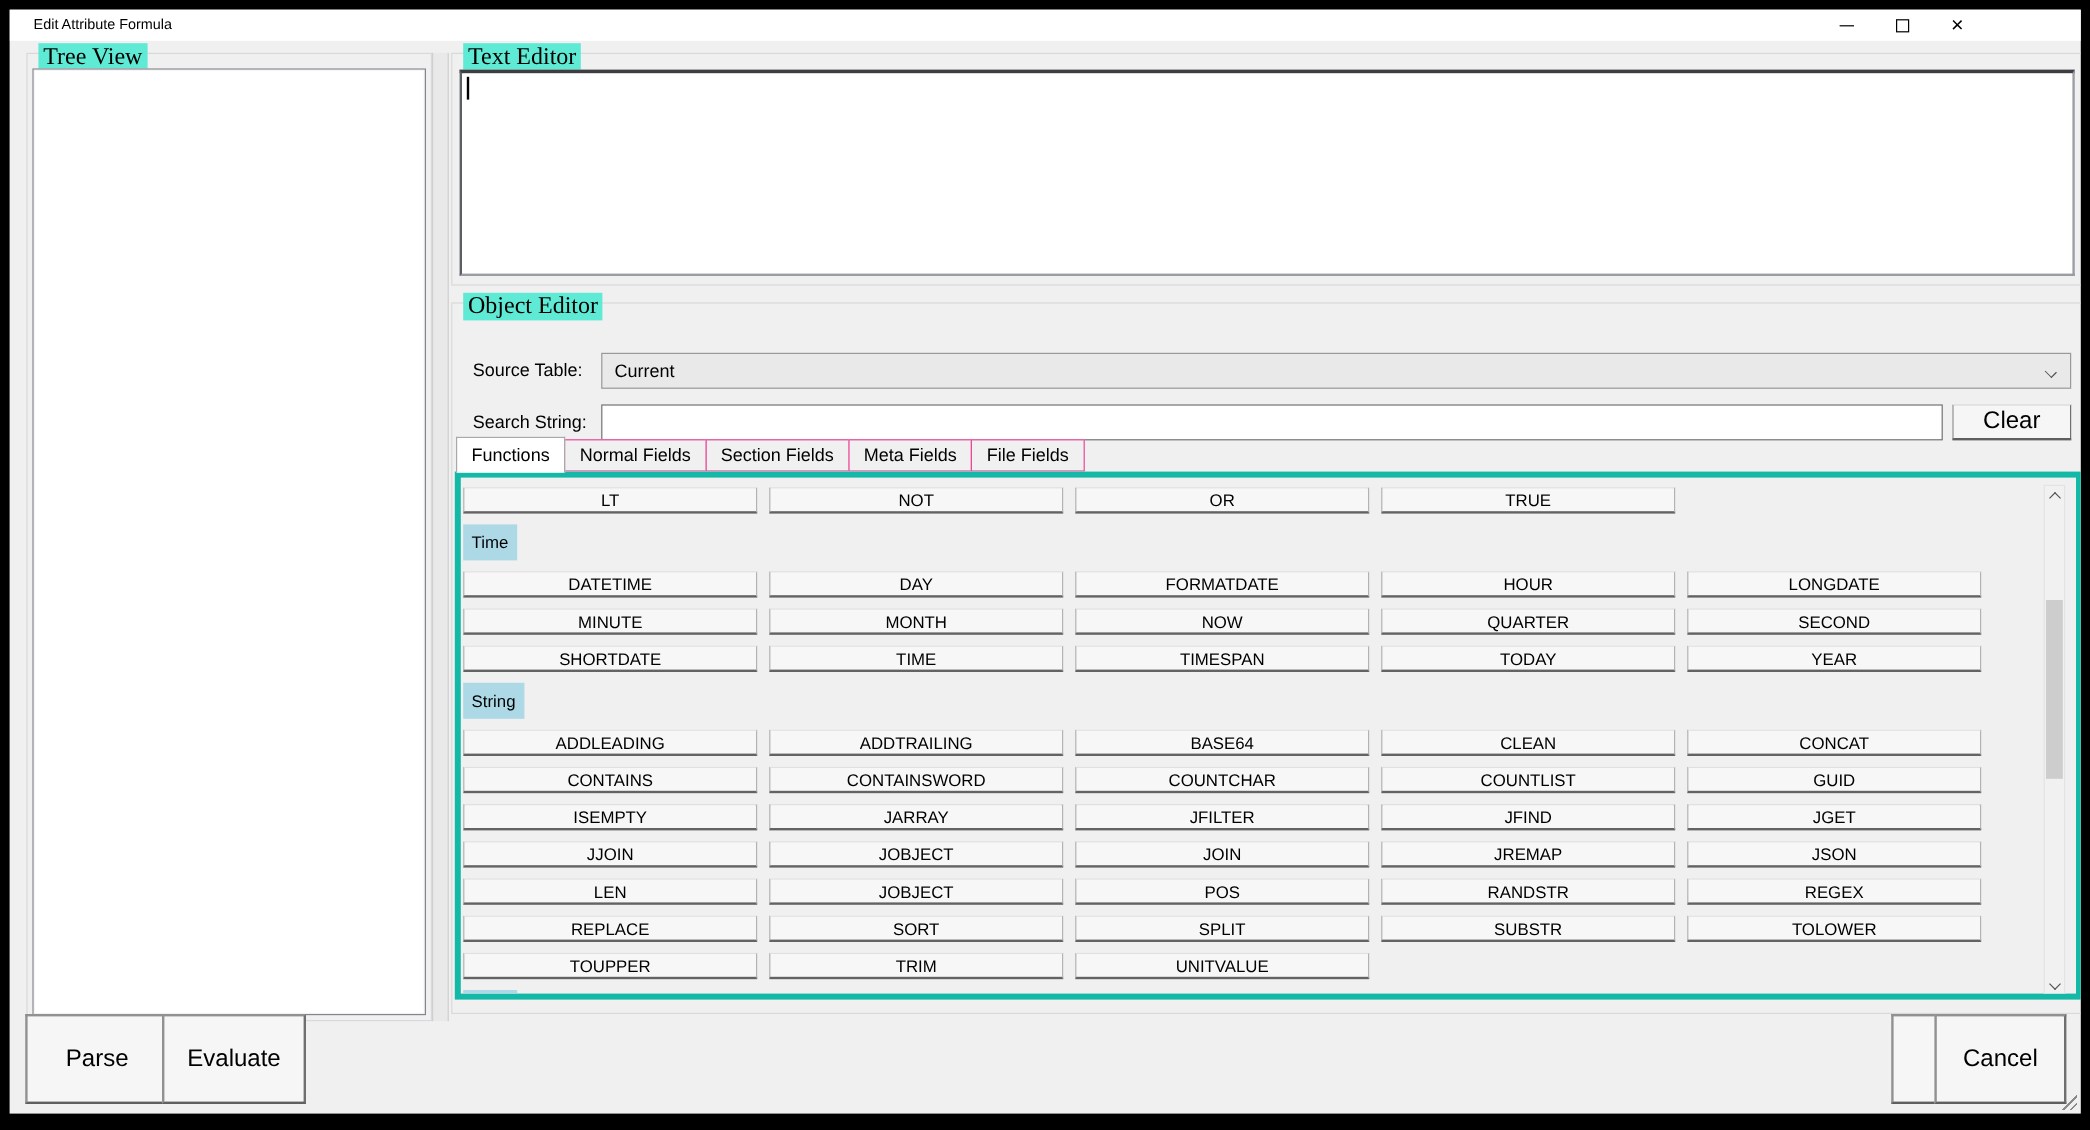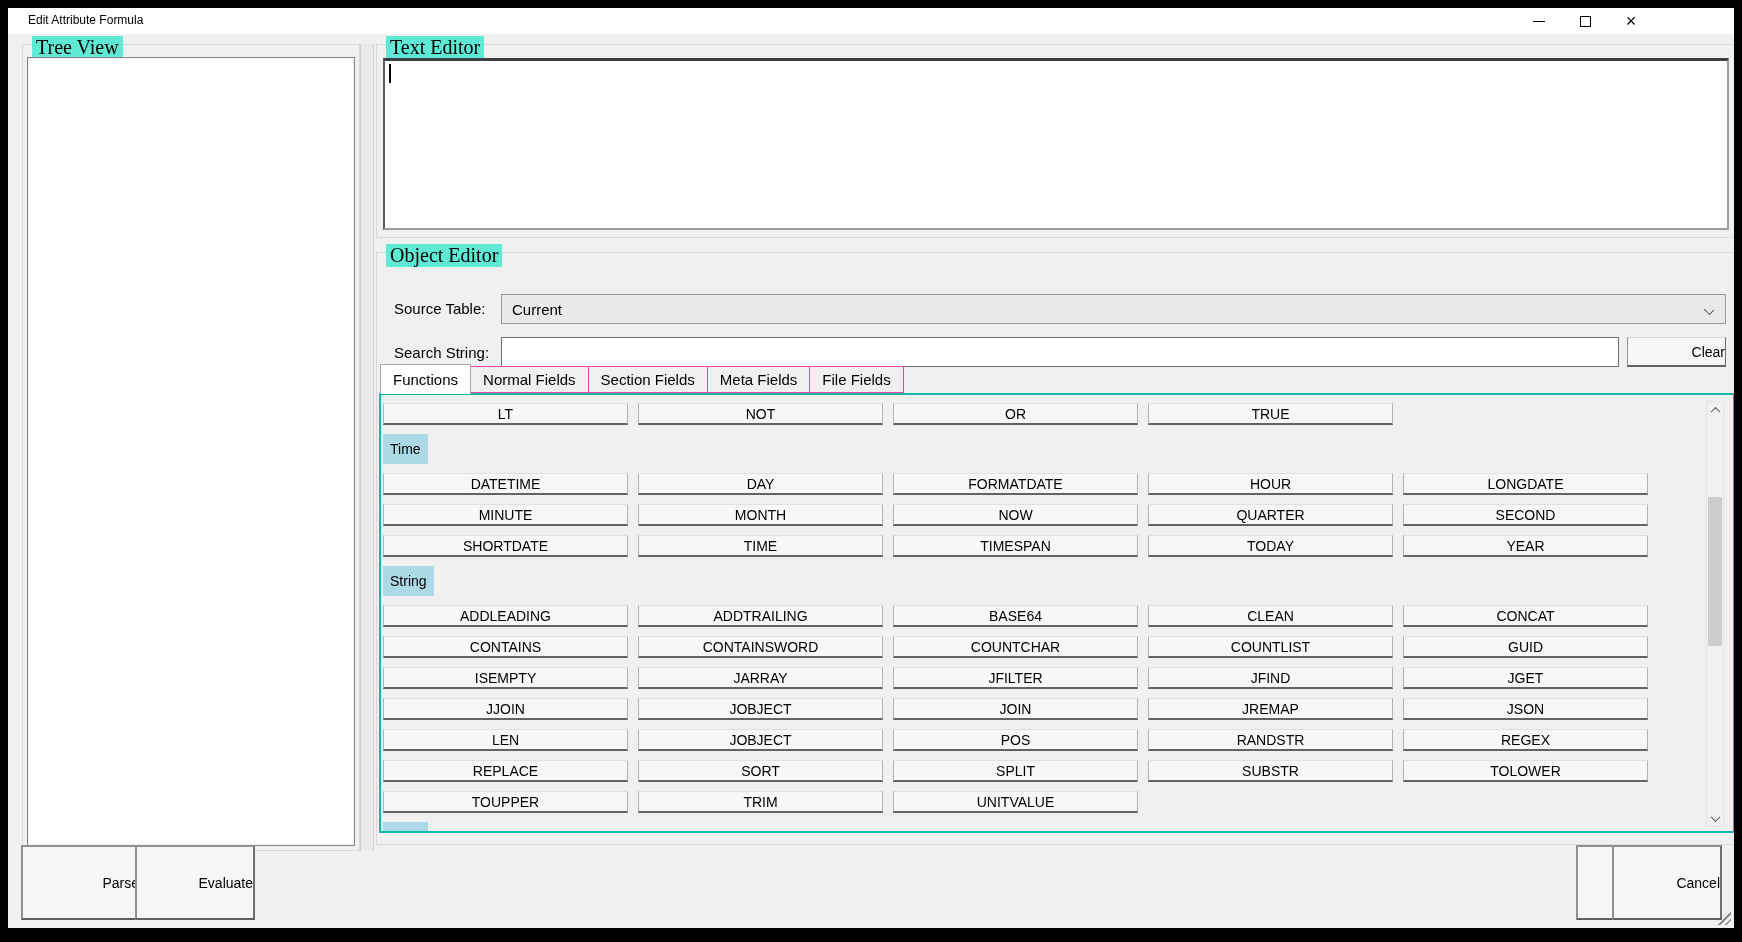--- a/index.html
+++ b/index.html
@@ -29,29 +29,29 @@
   .textarea{position:absolute;left:6px;top:13px;right:6px;bottom:7px;background:#fff;
     border:2px solid #5b5e64;border-top:3px solid #3c3e42;border-bottom-color:#9a9da3;border-right-color:#9a9da3;}
   .caret{position:absolute;left:4px;top:3px;width:2px;height:19px;background:#000;animation:blink 1.1s steps(1) infinite;}
   @keyframes blink{50%{opacity:0;}}
   
   .field-label{position:absolute;font-size:15px;color:#000;}
   .combobox{position:absolute;background:#e9e9e9;border:1px solid #999;display:flex;align-items:center;padding:0 10px;font-size:15px;color:#000;}
   .combo-chevron{position:absolute;right:12px;top:11px;width:8px;height:8px;border-right:1.6px solid #4d4d4d;border-bottom:1.6px solid #4d4d4d;transform:rotate(45deg) scaleY(.8);}
   .textinput{position:absolute;background:#fff;border:1px solid #707070;font-size:15px;padding:0 6px;color:#000;outline:none;}
   .btn{background:#f6f6f6;border:2px solid #919191;border-right-color:#6f6f6f;border-bottom-color:#5f5f5f;
-       display:flex;align-items:center;justify-content:flex-end;font-size:14px;color:#000;cursor:default;}
+       display:flex;align-items:center;justify-content:center;font-size:20px;color:#000;cursor:default;}
   .btn.small{border-width:1px;border-bottom-width:2px;border-top-color:#d8d8d8;}
   
   .tab-strip{position:absolute;left:4px;top:110px;height:30px;display:flex;align-items:flex-end;}
   .tab{height:27px;padding:0 12px;display:flex;align-items:center;font-size:15px;background:#f0f0f0;
        border:1px solid #ec4899;margin-left:-1px;color:#000;position:relative;cursor:default;}
   .tab.active{height:30px;background:#fff;border:1px solid #a9a9a9;border-bottom:none;z-index:3;margin-bottom:-1px;}
   
-  .fn-panel{position:absolute;left:2px;top:140px;width:1356px;height:440px;border:2px solid #14b8a6;background:#f0f0f0;overflow:hidden;}
+  .fn-panel{position:absolute;left:2px;top:140px;width:1356px;height:440px;border:5px solid #14b8a6;background:#f0f0f0;overflow:hidden;}
   .fn-grid{position:absolute;left:2px;top:8px;display:grid;grid-template-columns:repeat(5,245px);column-gap:10px;row-gap:9px;align-content:start;}
   .fn-btn{height:22px;background:#f7f7f7;border:1px solid #b2b2b2;border-top-color:#e0e0e0;border-bottom:2px solid #636363;
           display:flex;align-items:center;justify-content:center;font-size:14px;color:#000;cursor:default;}
   .cat-chip{grid-column:1/-1;justify-self:start;height:30px;display:flex;align-items:center;padding:0 7px;font-size:14px;color:#000;}
   
   .scrollbar{position:absolute;right:9px;top:6px;width:18px;height:426px;background:#f1f1f1;border:1px solid #e3e3e3;}
   .sb-arrow{position:absolute;left:0;width:16px;height:16px;display:flex;align-items:center;justify-content:center;}
   .sb-arrow .chev{width:7px;height:7px;border-right:1.6px solid #505050;border-bottom:1.6px solid #505050;}
   .sb-up{top:0;}.sb-up .chev{transform:rotate(-135deg) translate(-1px,-1px);}
   .sb-down{bottom:0;}.sb-down .chev{transform:rotate(45deg) translate(-1px,-1px);}

